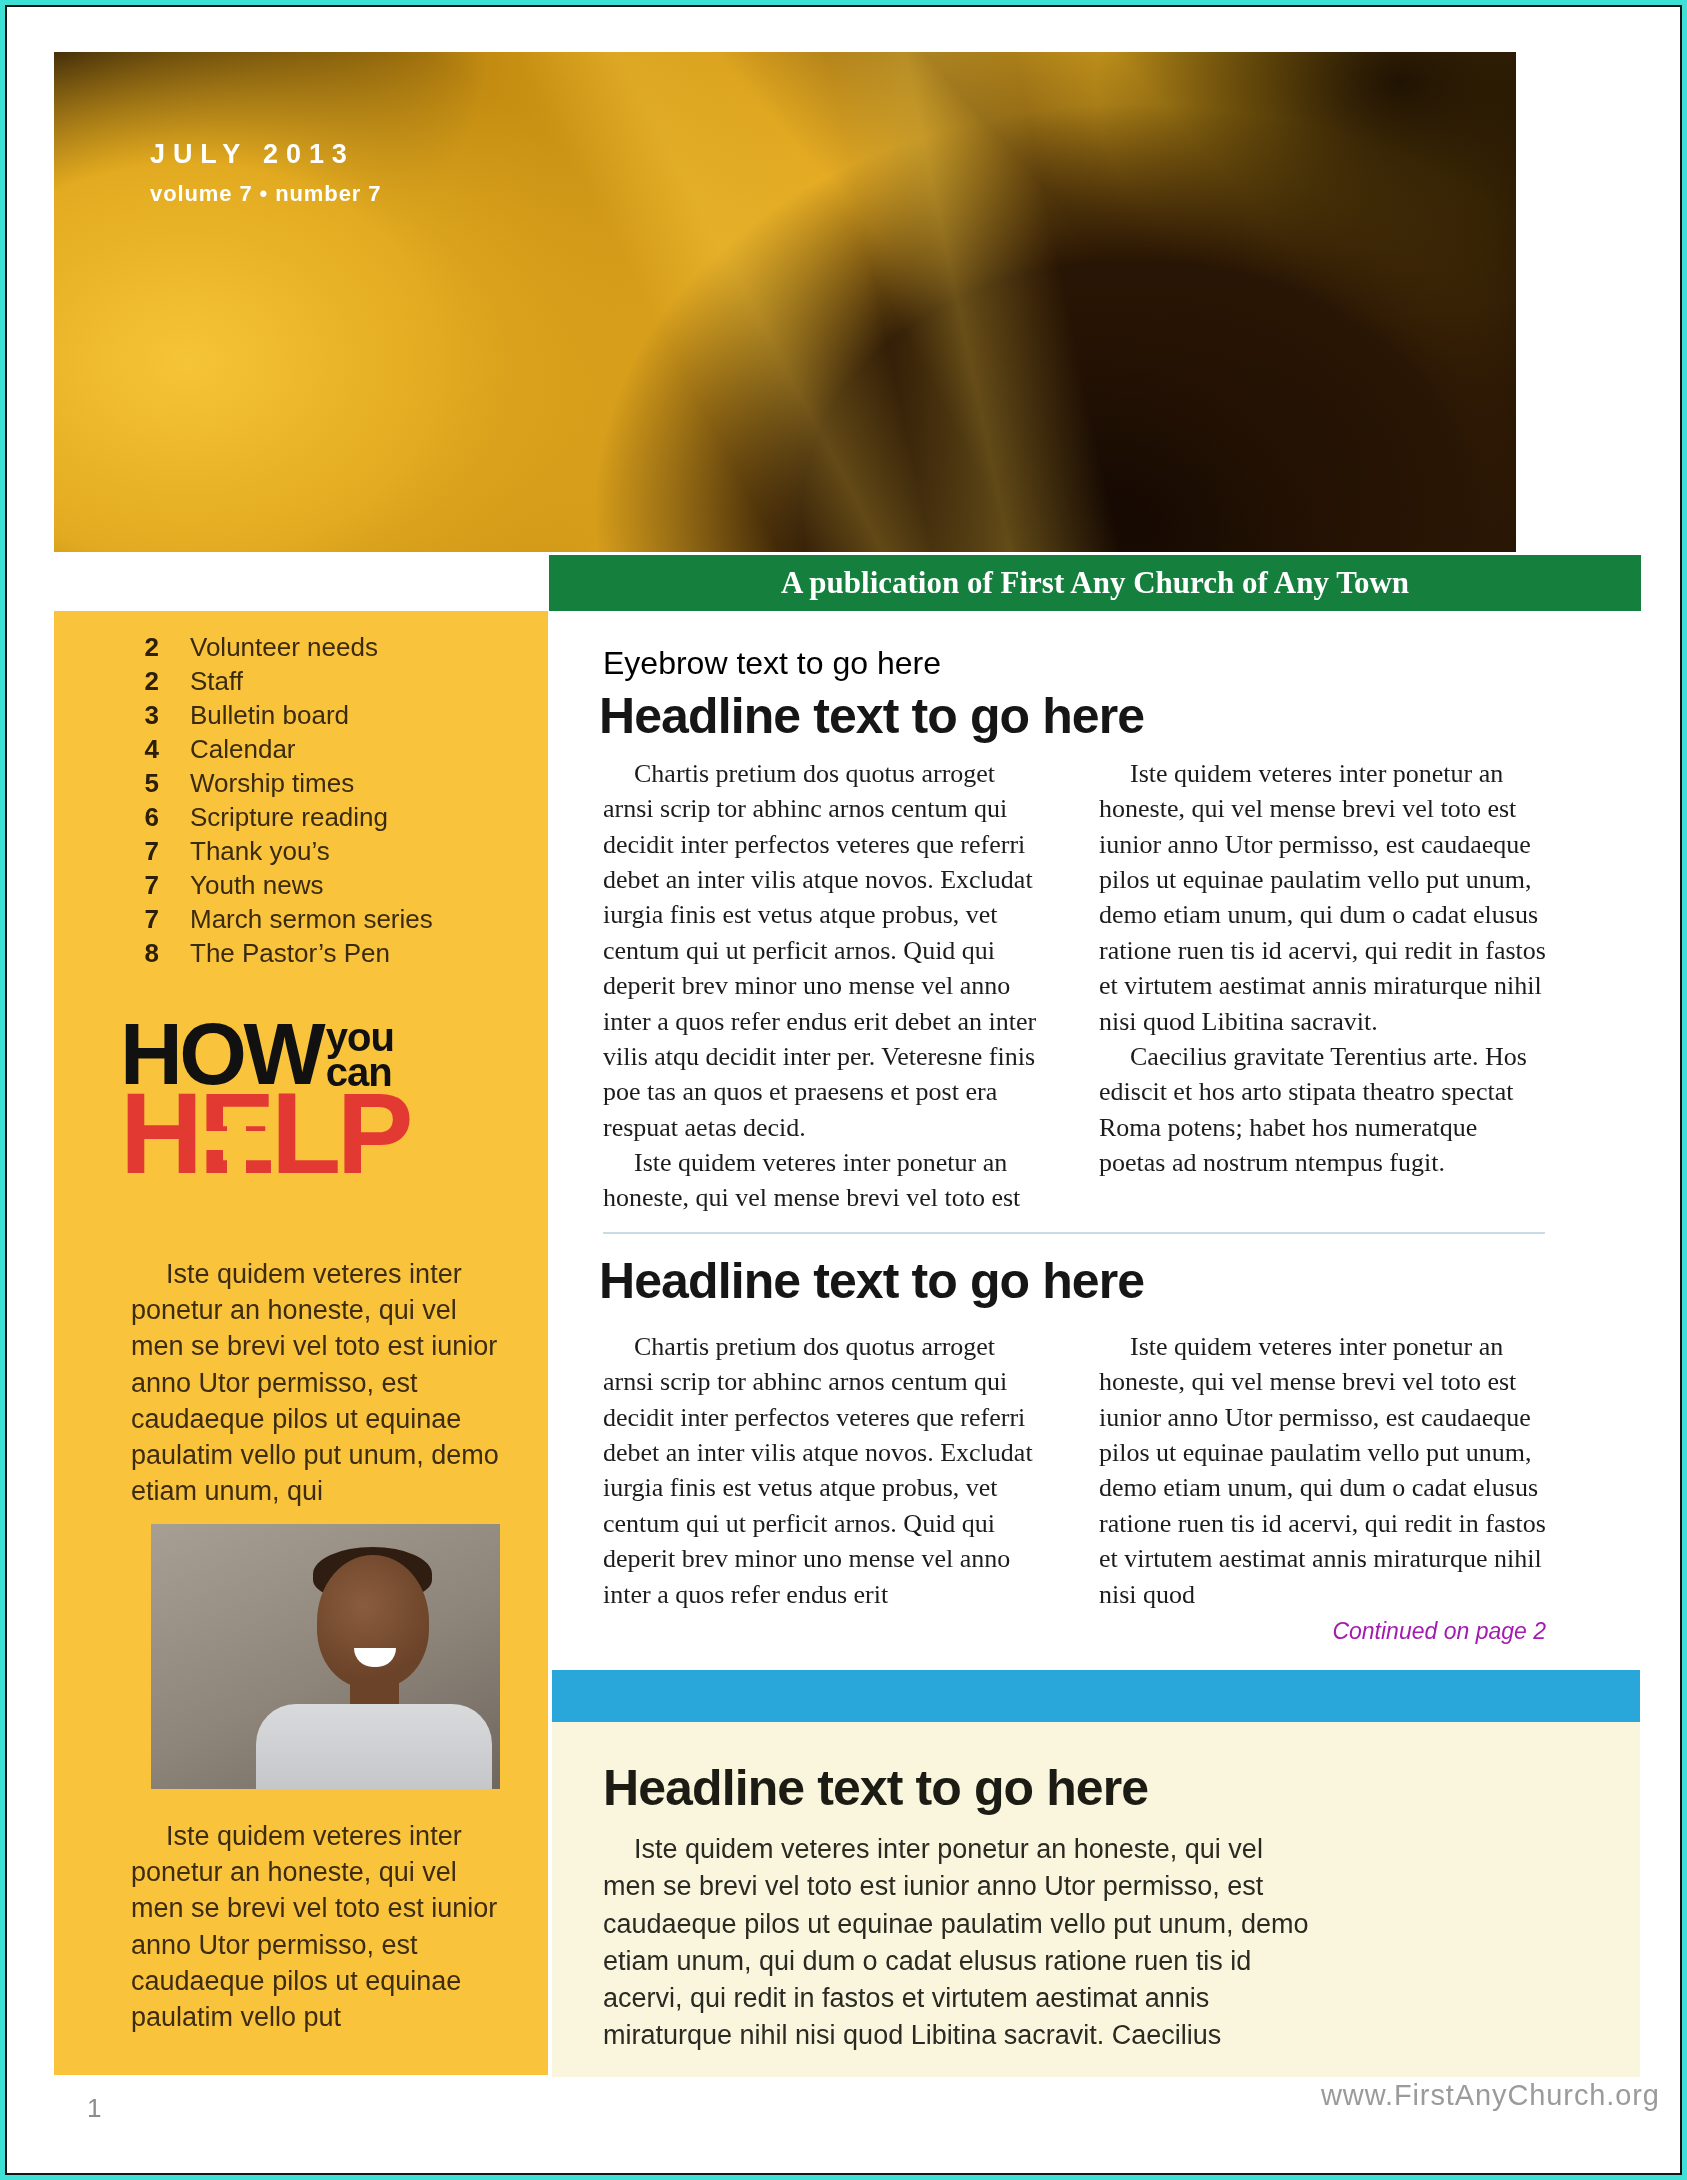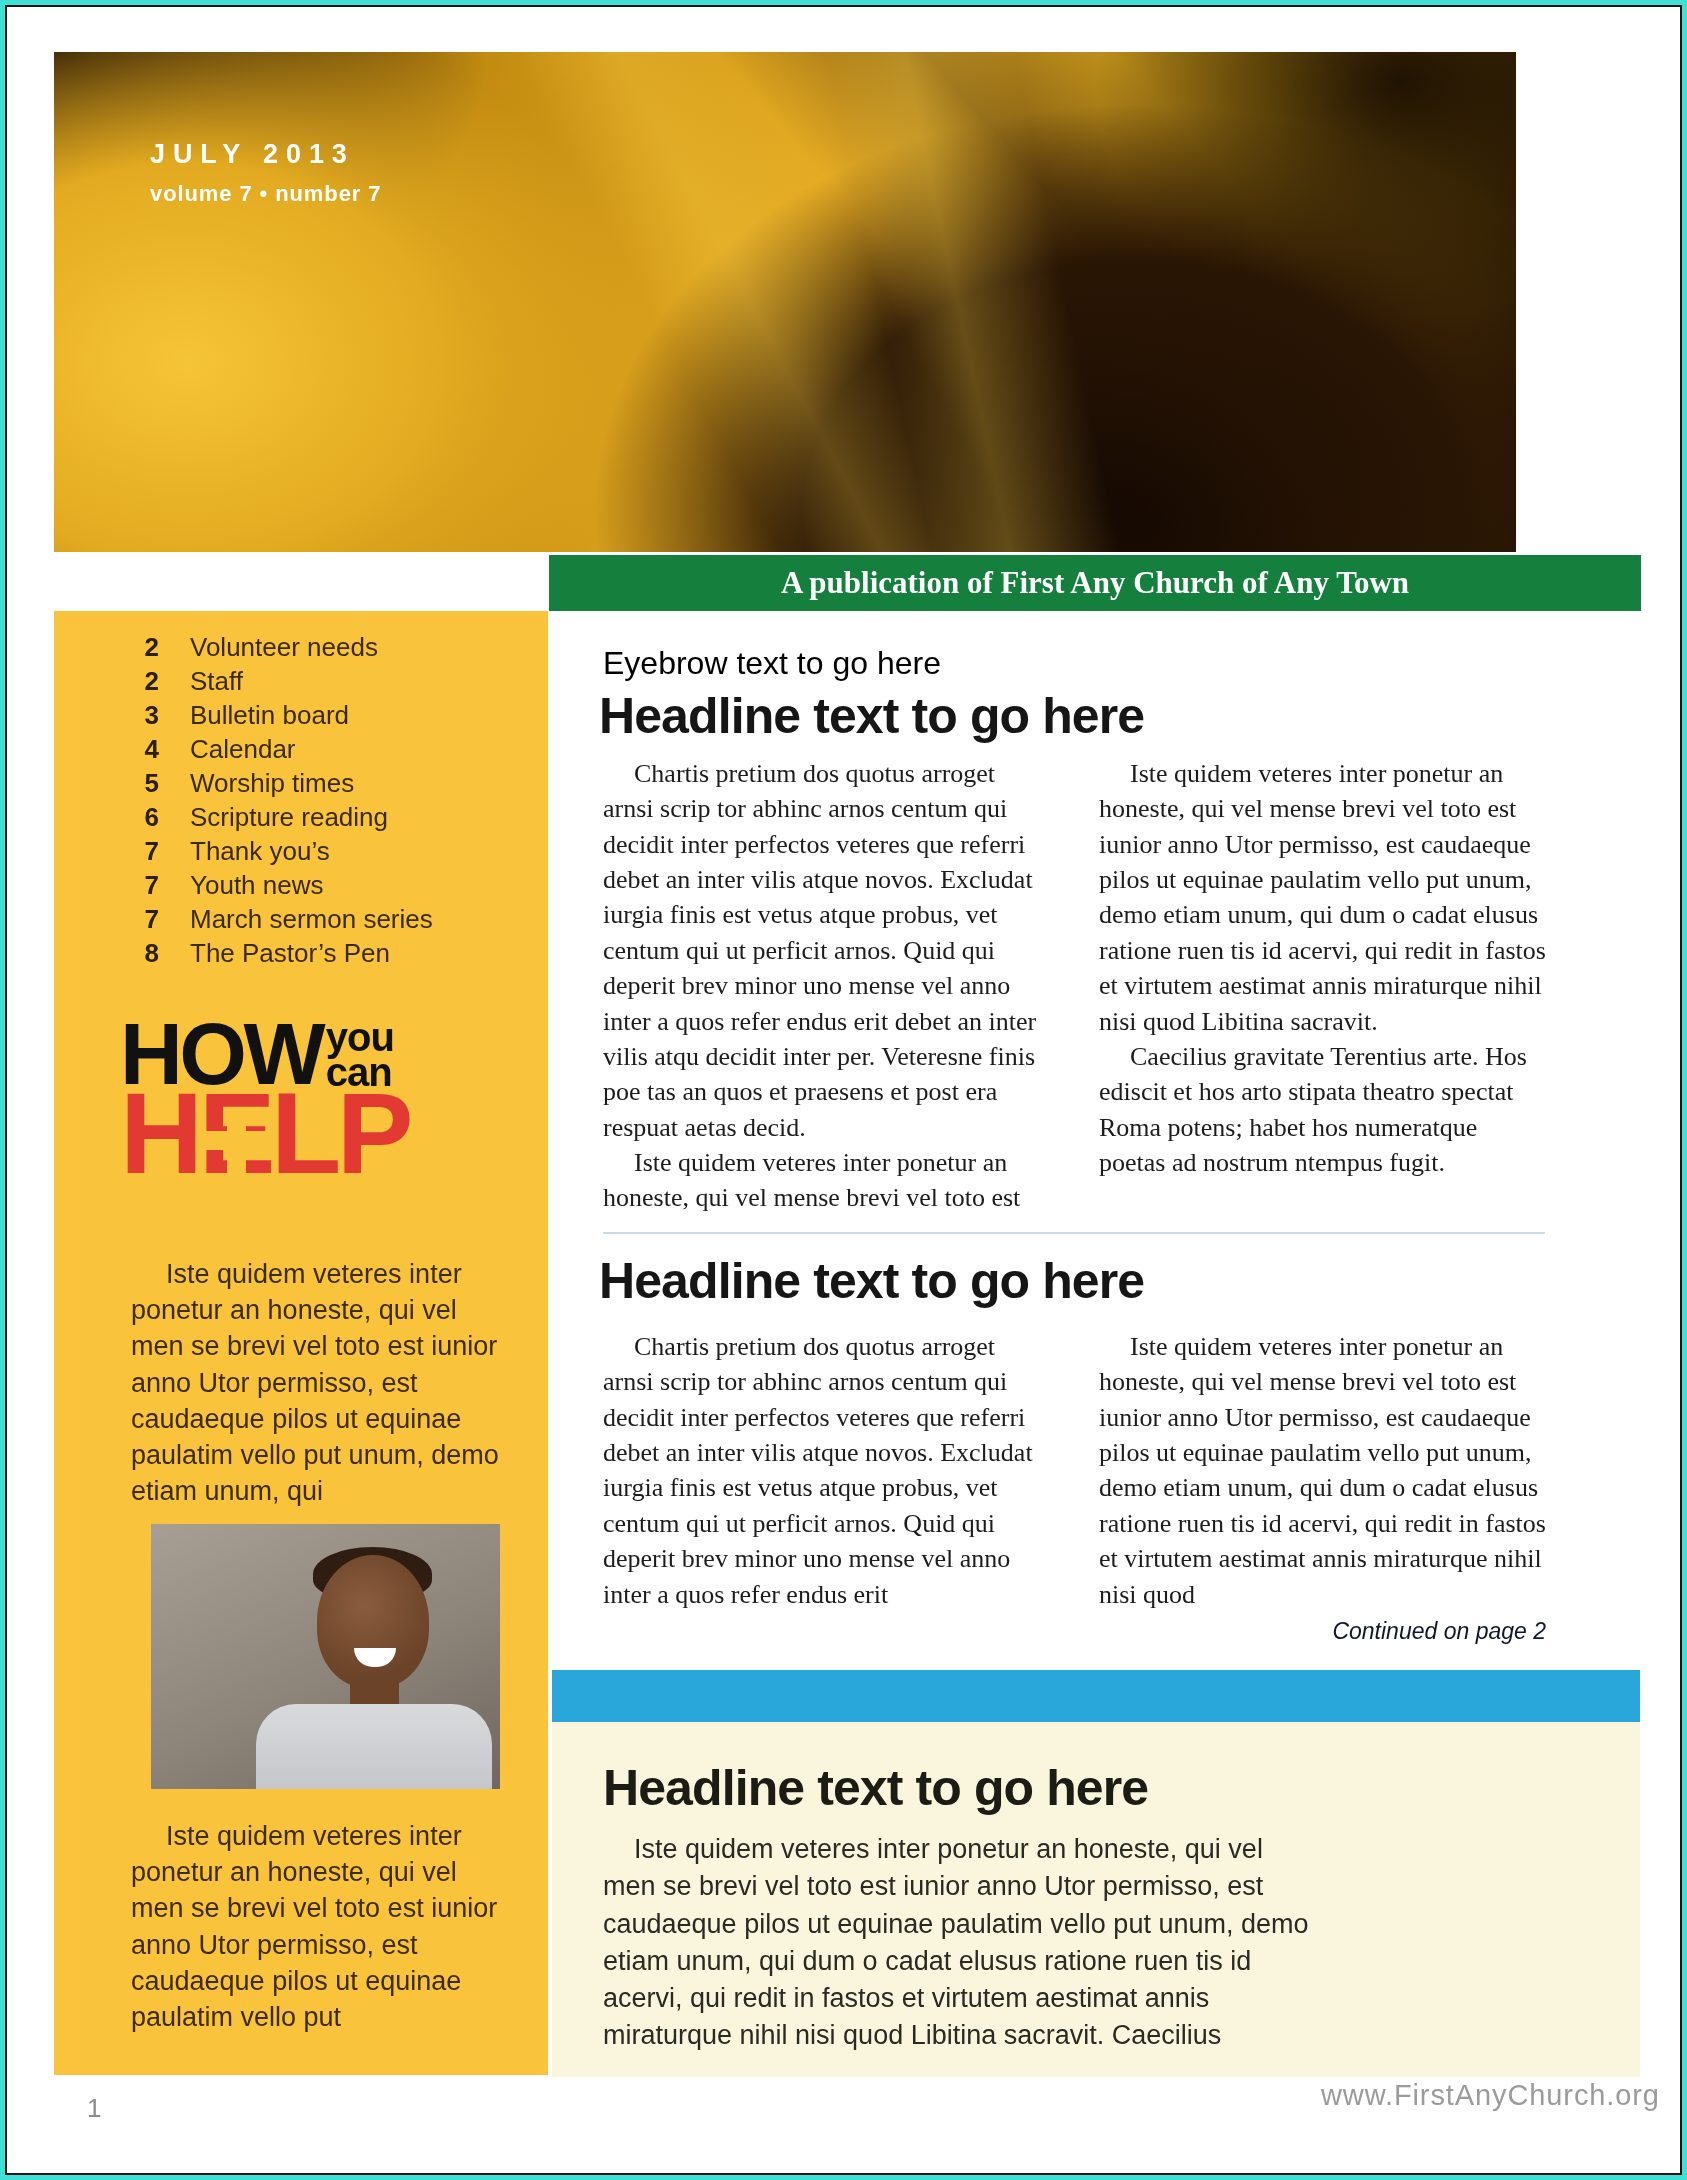--- a/index.html
+++ b/index.html
@@ -78,21 +78,21 @@
   .headline2{top:1252px;}
   .col{position:absolute;width:444px;font-family:"Liberation Serif",serif;font-size:26px;
       line-height:1.36;color:#1c1c1c;}
   .col p{margin:0;text-indent:31px;}
   .a1c1{left:603px;top:756px;}
   .a1c2{left:1099px;top:756px;width:447px;}
   .a2c1{left:603px;top:1329px;}
   .a2c2{left:1099px;top:1329px;width:447px;}
   .divider{position:absolute;left:603px;top:1232px;width:942px;height:1.7px;background:#c9dbe4;}
   .continued{position:absolute;left:1099px;top:1618px;width:447px;text-align:right;
-      font-size:23px;font-style:italic;color:#0f172a;}
+      font-size:23px;font-style:italic;color:#a21caf;}
 
   
   .blue-bar{position:absolute;left:552px;top:1670px;width:1088px;height:52px;background:#29a7db;}
   .cream-panel{position:absolute;left:552px;top:1722px;width:1088px;height:355px;background:#faf6de;}
   .headline3{position:absolute;left:603px;top:1759px;font-size:50px;font-weight:bold;color:#1d1c14;
       letter-spacing:-0.9px;}
   .body3{position:absolute;left:603px;top:1831px;width:718px;font-size:27px;line-height:1.38;
       color:#2b2a22;text-indent:31px;}
 
   

